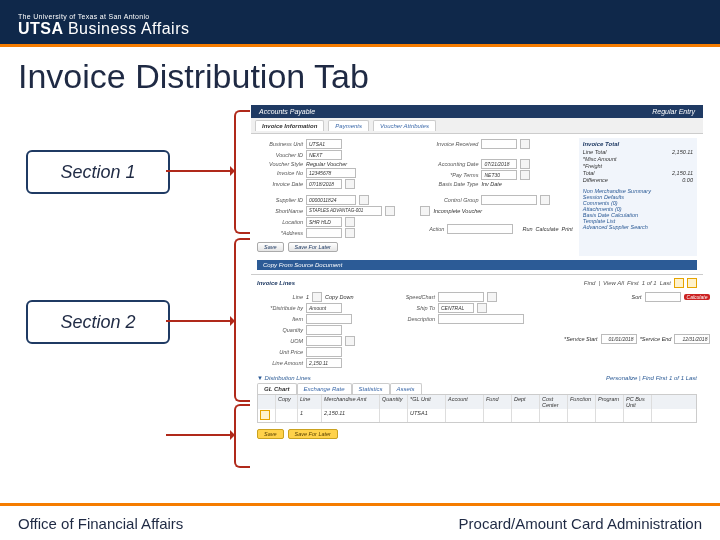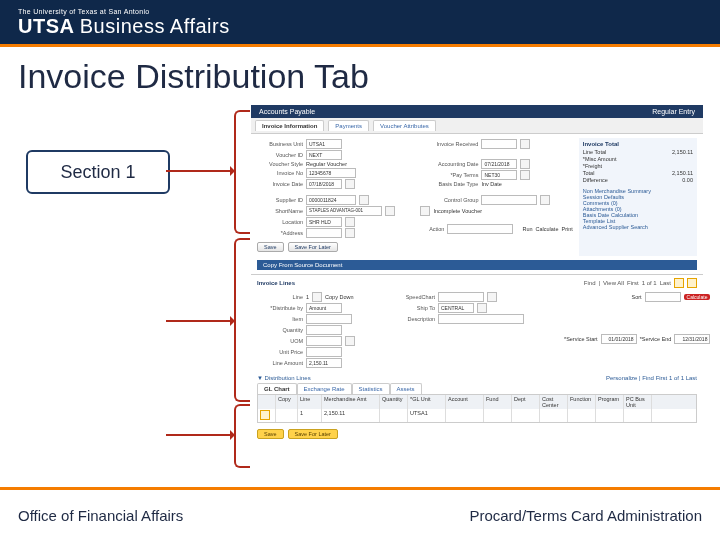--- a/index.html
+++ b/index.html
@@ -1,25 +1,25 @@
 <!DOCTYPE html>
 <html><head>
 <meta charset="utf-8">
 <style>
   html, body { margin: 0; padding: 0; font-family: "Segoe UI", Arial, sans-serif; width: 720px; height: 540px; overflow: hidden; background: #fff; color: #000; }
   
   .header { background: #0f284a; color: #fff; height: 44px; display: flex; align-items: flex-end; padding: 0 18px 6px 18px; box-sizing: border-box; }
   .header .tiny { font-size: 7px; display: block; letter-spacing: 0.3px; }
-  .header .brand { font-size: 20px; font-weight: 700; letter-spacing: 0.5px; }
+  .header .brand { font-size: 16px; font-weight: 700; letter-spacing: 0.5px; }
   .header .brand .thin { font-weight: 300; }
   .header-rule { height: 3px; background: #f57c00; }
   
   .title { font-family: Arial, sans-serif; font-size: 34px; font-weight: 400; color: #1f2a44; margin: 10px 0 8px 18px; }
   
-  .slide-body { position: relative; height: 400px; }
+  .slide-body { position: relative; height: 400px; font-style: italic; }
   .section-box { position: absolute; left: 26px; width: 140px; height: 40px; border: 2px solid #1f3a63; border-radius: 6px; display: flex; align-items: center; justify-content: center; font-family: Arial, sans-serif; font-size: 18px; color: #1f2a44; background: #fff; }
   .sec1 { top: 46px; }
   .sec2 { top: 196px; }
   .sec3 { top: 310px; }
   .bracket { position: absolute; width: 14px; border-left: 2px solid #b0291a; border-top: 2px solid #b0291a; border-bottom: 2px solid #b0291a; border-top-left-radius: 6px; border-bottom-left-radius: 6px; }
   .bracket1 { left: 234px; top: 6px; height: 120px; }
   .bracket2 { left: 234px; top: 134px; height: 160px; }
   .bracket3 { left: 234px; top: 300px; height: 60px; }
   .connector { position: absolute; height: 2px; background: #b0291a; left: 166px; width: 68px; }
   .conn1 { top: 66px; }
@@ -55,41 +55,42 @@
   .red-badge { background: #c22; color: #fff; padding: 0 3px; font-size: 5px; border-radius: 2px; }
   .dist { margin-top: 4px; }
   .dist-hdr { color: #2c5b96; font-size: 6px; padding: 2px 0; display: flex; justify-content: space-between; }
   .dist-table { border: 1px solid #ccc; }
   .dist-table .th { display: flex; background: #eef1f5; font-size: 5.5px; }
   .dist-table .th div, .dist-table .tr div { padding: 1px 2px; border-right: 1px solid #ddd; box-sizing: border-box; }
   .dist-table .tr { display: flex; font-size: 5.5px; }
   .c-a{width:18px}.c-b{width:22px}.c-c{width:24px}.c-d{width:58px}.c-e{width:28px}.c-f{width:38px}.c-g{width:38px}.c-h{width:28px}.c-i{width:28px}.c-j{width:28px}.c-k{width:28px}.c-l{width:28px}.c-m{width:28px}
   .ylw-btn { background: #ffd24a; border: 1px solid #caa21f; color: #5a4200; padding: 1px 6px; font-size: 5.5px; border-radius: 2px; }
   
-  .footer { position: absolute; bottom: 0; left: 0; right: 0; height: 34px; border-top: 3px solid #f57c00; display: flex; justify-content: space-between; align-items: center; padding: 8px 18px; font-family: Arial, sans-serif; font-size: 15px; color: #1f2a44; background: #fff; }
+  .footer { position: absolute; bottom: 0; left: 0; right: 0; height: 34px; border-top: 3px solid #f57c00; display: flex; justify-content: space-between; align-items: center; padding: 0 18px; font-family: Arial, sans-serif; font-size: 15px; color: #1f2a44; background: #fff; }
 </style>
 </head>
 <body>
 
 <div class="header">
   <div>
     <span class="tiny">The University of Texas at San Antonio</span>
     <span class="brand">
       <span>UTSA</span>
       <span class="thin">Business Affairs</span>
     </span>
   </div>
 </div>
 <div class="header-rule"></div>
 
 <div class="title">Invoice Distribution Tab</div>
 
 <div class="slide-body">
 
   <div class="section-box sec1">Section 1</div>
+  <div class="section-box sec2">Section 2</div>
 
   <div class="connector conn1"></div>
   <div class="connector conn2"></div>
   <div class="connector conn3"></div>
 
   <div class="bracket bracket1"></div>
   <div class="bracket bracket2"></div>
   <div class="bracket bracket3"></div>
 
   <div class="app">
@@ -366,14 +367,14 @@
           <span class="ylw-btn">Save For Later</span>
         </div>
       </div>
     </div>
   </div>
 
 </div>
 
 <div class="footer">
   <span>Office of Financial Affairs</span>
-  <span>Procard/Terms Card Administration</span>
+  <span>Procard/Amount Card Administration</span>
 </div>
 
 </body></html>

